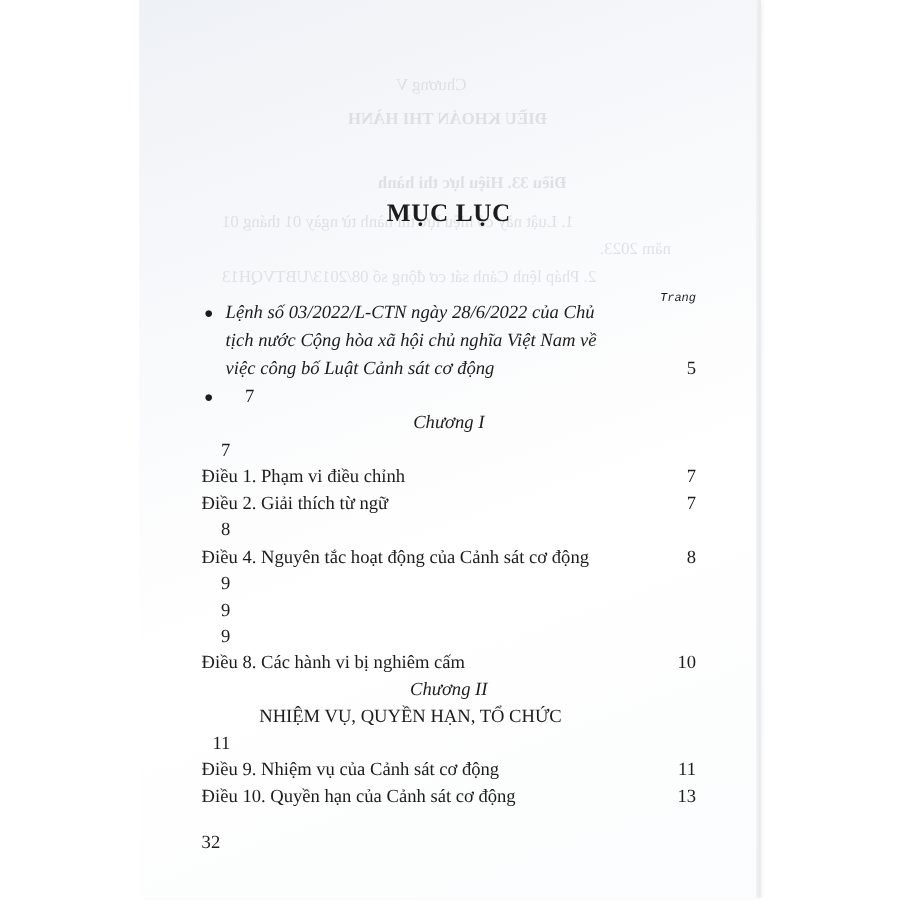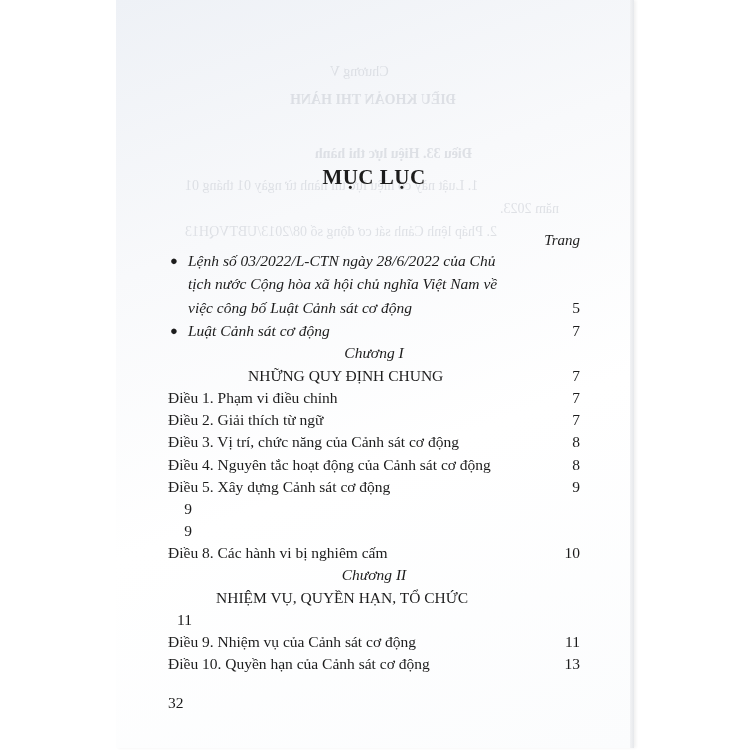--- a/index.html
+++ b/index.html
@@ -42,23 +42,24 @@
       position: absolute;
       left: 0; width: 412px; top: 165px;
       text-align: center;
       font-size: 21px;
       font-weight: bold;
       letter-spacing: 0.5px;
       margin: 0;
     }
     .trang {
       position: absolute;
-      right: 0; top: 232px;
+      right: 0; top: 244px;
       font-style: italic;
-      font-size: 15px;
+      font-size: 10px;
+      font-family: Liberation Mono, monospace;
     }
     .row {
       position: absolute;
       left: 0; width: 412px;
       display: flex;
       justify-content: space-between;
       align-items: baseline;
       line-height: 22px;
     }
     .row .num { text-align: right; min-width: 24px; }
@@ -109,48 +110,44 @@
     <span>tịch nước Cộng hòa xã hội chủ nghĩa Việt Nam về</span>
     <span></span>
   </div>
   <div class="row bullet-row italic" style="top:297px;">
     <span>việc công bố Luật Cảnh sát cơ động</span>
     <span class="num" style="font-style:normal;">5</span>
   </div>
 
   <div class="row bullet-row italic" style="top:320px;">
     <span class="bullet">●</span>
-    <span>Luật Cảnh sát cơ động</span>
     <span class="num" style="font-style:normal;">7</span>
   </div>
 
   <div class="chapter" style="top:342px;">Chương I</div>
   <div class="row" style="top:365px;">
-    <span style="padding-left:80px;">NHỮNG QUY ĐỊNH CHUNG</span>
     <span class="num">7</span>
   </div>
 
   <div class="row" style="top:387px;">
     <span>Điều 1. Phạm vi điều chỉnh</span>
     <span class="num">7</span>
   </div>
   <div class="row" style="top:409px;">
     <span>Điều 2. Giải thích từ ngữ</span>
     <span class="num">7</span>
   </div>
   <div class="row" style="top:431px;">
-    <span>Điều 3. Vị trí, chức năng của Cảnh sát cơ động</span>
     <span class="num">8</span>
   </div>
   <div class="row" style="top:454px;">
     <span>Điều 4. Nguyên tắc hoạt động của Cảnh sát cơ động</span>
     <span class="num">8</span>
   </div>
   <div class="row" style="top:476px;">
-    <span>Điều 5. Xây dựng Cảnh sát cơ động</span>
     <span class="num">9</span>
   </div>
   <div class="row" style="top:498px;">
     <span class="num">9</span>
   </div>
   <div class="row" style="top:520px;">
     <span class="num">9</span>
   </div>
   <div class="row" style="top:542px;">
     <span>Điều 8. Các hành vi bị nghiêm cấm</span>

